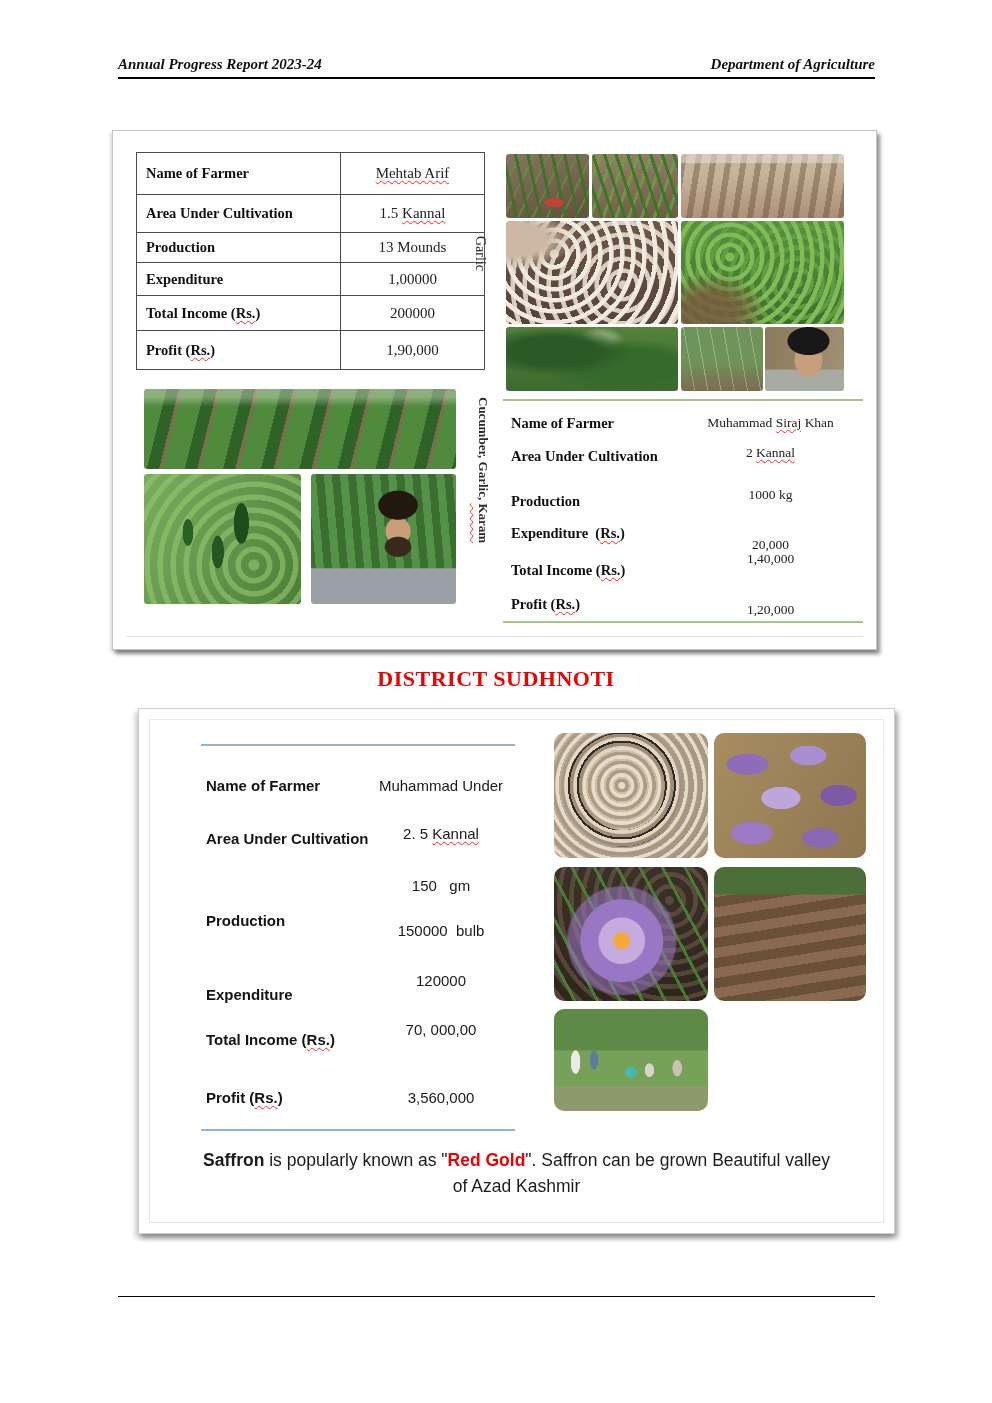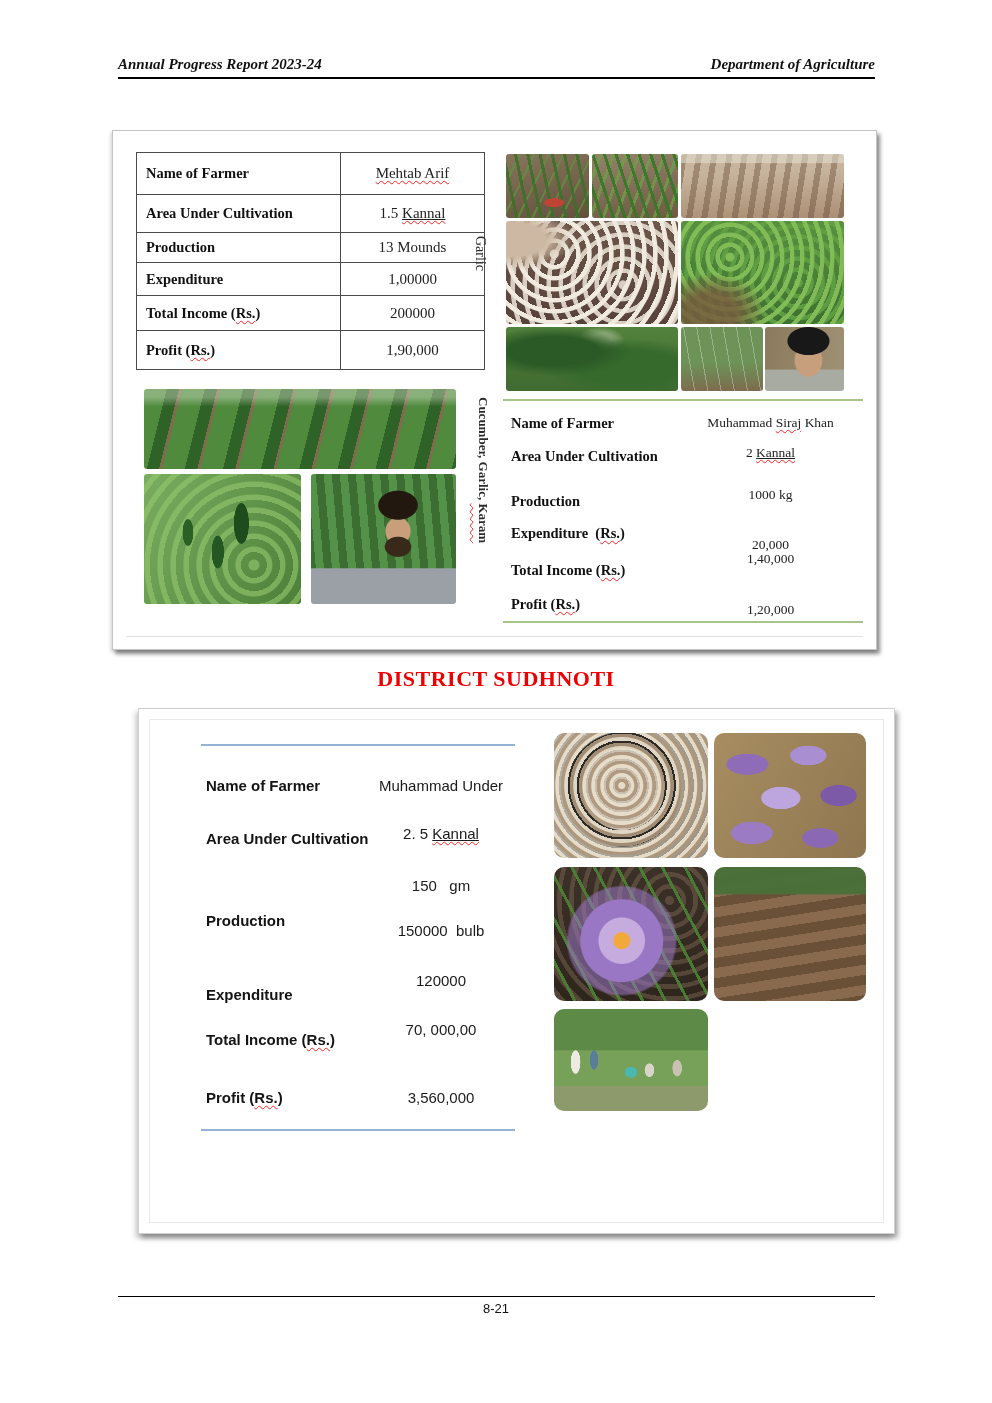--- a/index.html
+++ b/index.html
@@ -25,21 +25,21 @@
 
   
   .t1{left:23px;top:21px;width:331px;border-collapse:collapse;table-layout:fixed;}
   .t1 td{border:1px solid #4b4b4b;vertical-align:middle;}
   .t1 .lblc{width:190px;padding:4px 4px 4px 9px;font-weight:bold;font-size:14.5px;color:#111;}
   .t1 .valc{width:141px;text-align:center;font-size:15px;color:#222;white-space:pre;}
   .r1{height:42px}.r2{height:38px}.r3{height:30px}.r4{height:33px}.r5{height:35px}.r6{height:39px}
 
   .wavy{text-decoration-line:underline;text-decoration-style:wavy;
         text-decoration-color:#ff2222;text-decoration-thickness:1px;text-underline-offset:2px;}
-  .u{text-decoration:underline;text-decoration-thickness:1px;}
+  .u{text-decoration-thickness:1px;}
 
   
   .vlabel{writing-mode:vertical-rl;text-orientation:mixed;color:#2b2b2b;white-space:pre;}
   .v-garlic{left:359px;top:105px;height:80px;font:14px "Liberation Serif",serif;}
   .v-mixed{left:362px;top:266px;height:228px;font:bold 13px "Liberation Serif",serif;}
 
   
   .col1{left:390px;top:23px;width:343px;height:237px;}
   .ph{position:absolute;border-radius:3px;}
   .c1a{left:3px;top:0;width:83px;height:64px;}
@@ -310,18 +310,21 @@
 
     <div class="abs sgrid">
       <div class="sp sg1 s-bowl"></div>
       <div class="sp sg2 s-petals1"></div>
       <div class="sp sg3 s-flower"></div>
       <div class="sp sg4 s-rows"></div>
       <div class="sp sg5 s-people"></div>
       <div class="sp sg6 s-petals2"></div>
     </div>
 
+    <div class="abs caption">
+      <span class="cap-b">Saffron</span><span> is popularly known as "</span><span class="cap-red">Red Gold</span><span>". Saffron can be grown Beautiful valley</span>
+      <div>of Azad Kashmir</div>
+    </div>
   </div>
 
   <div class="abs ftr-rule"></div>
-  <div class="abs ftr-num">8-21</div>
 
 </div>
 
 </body></html>

